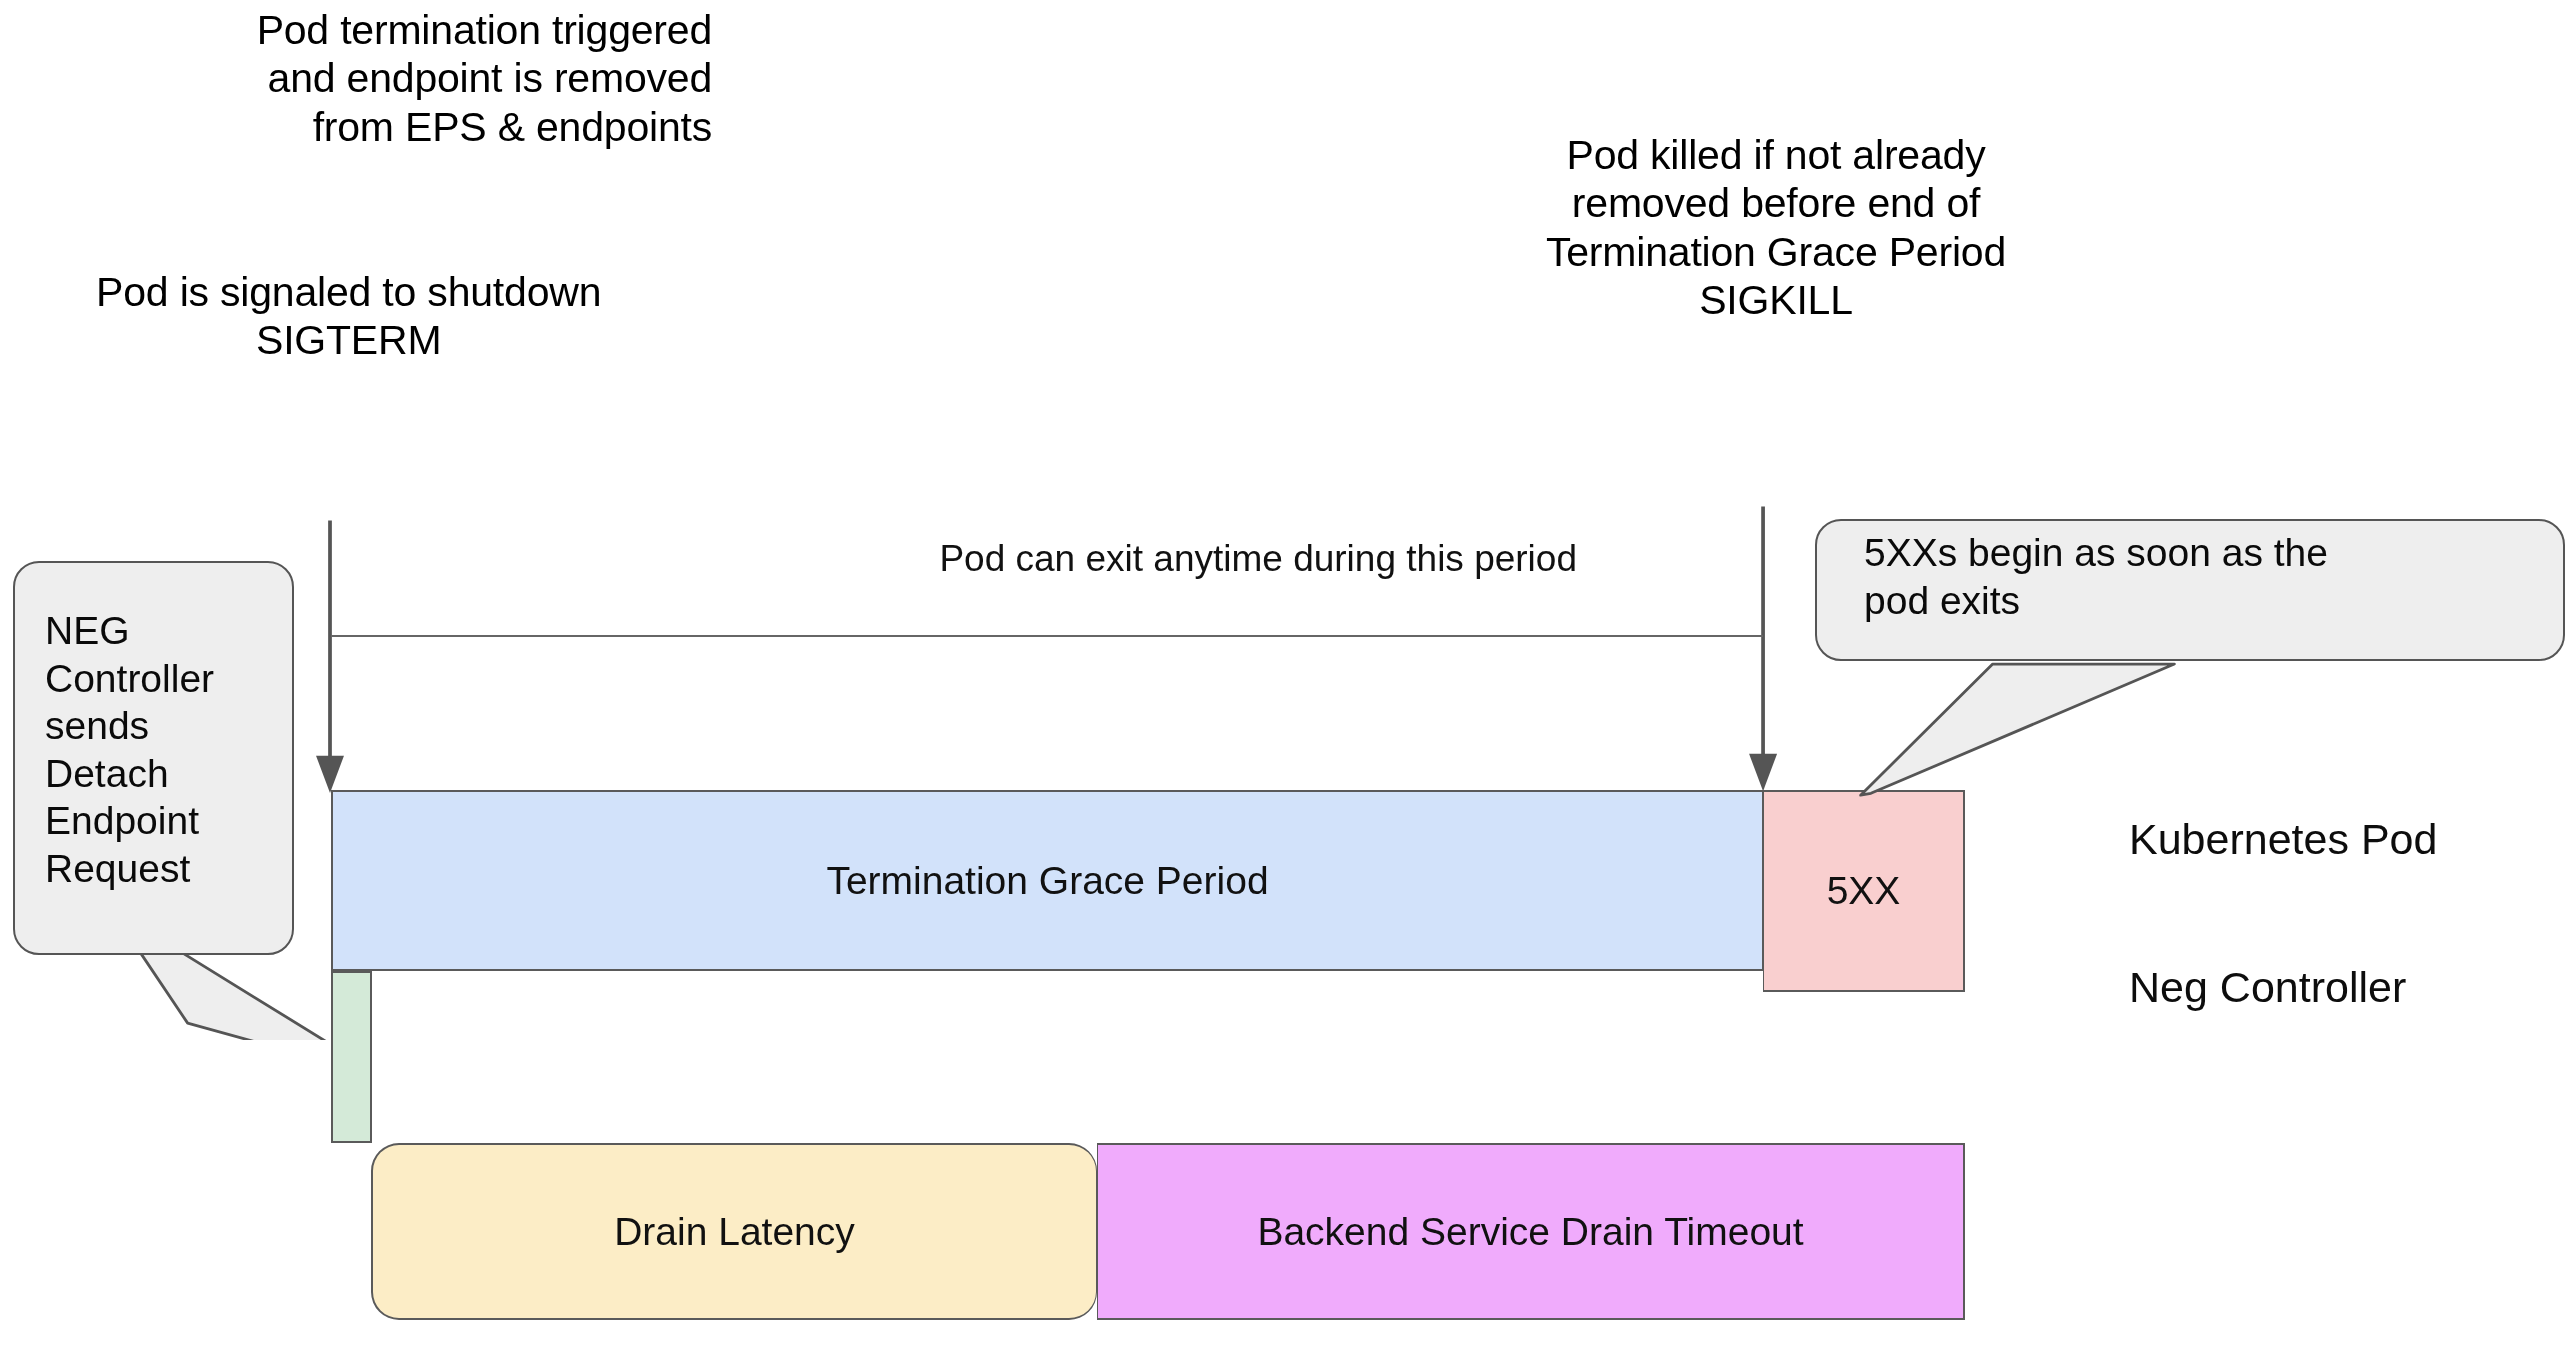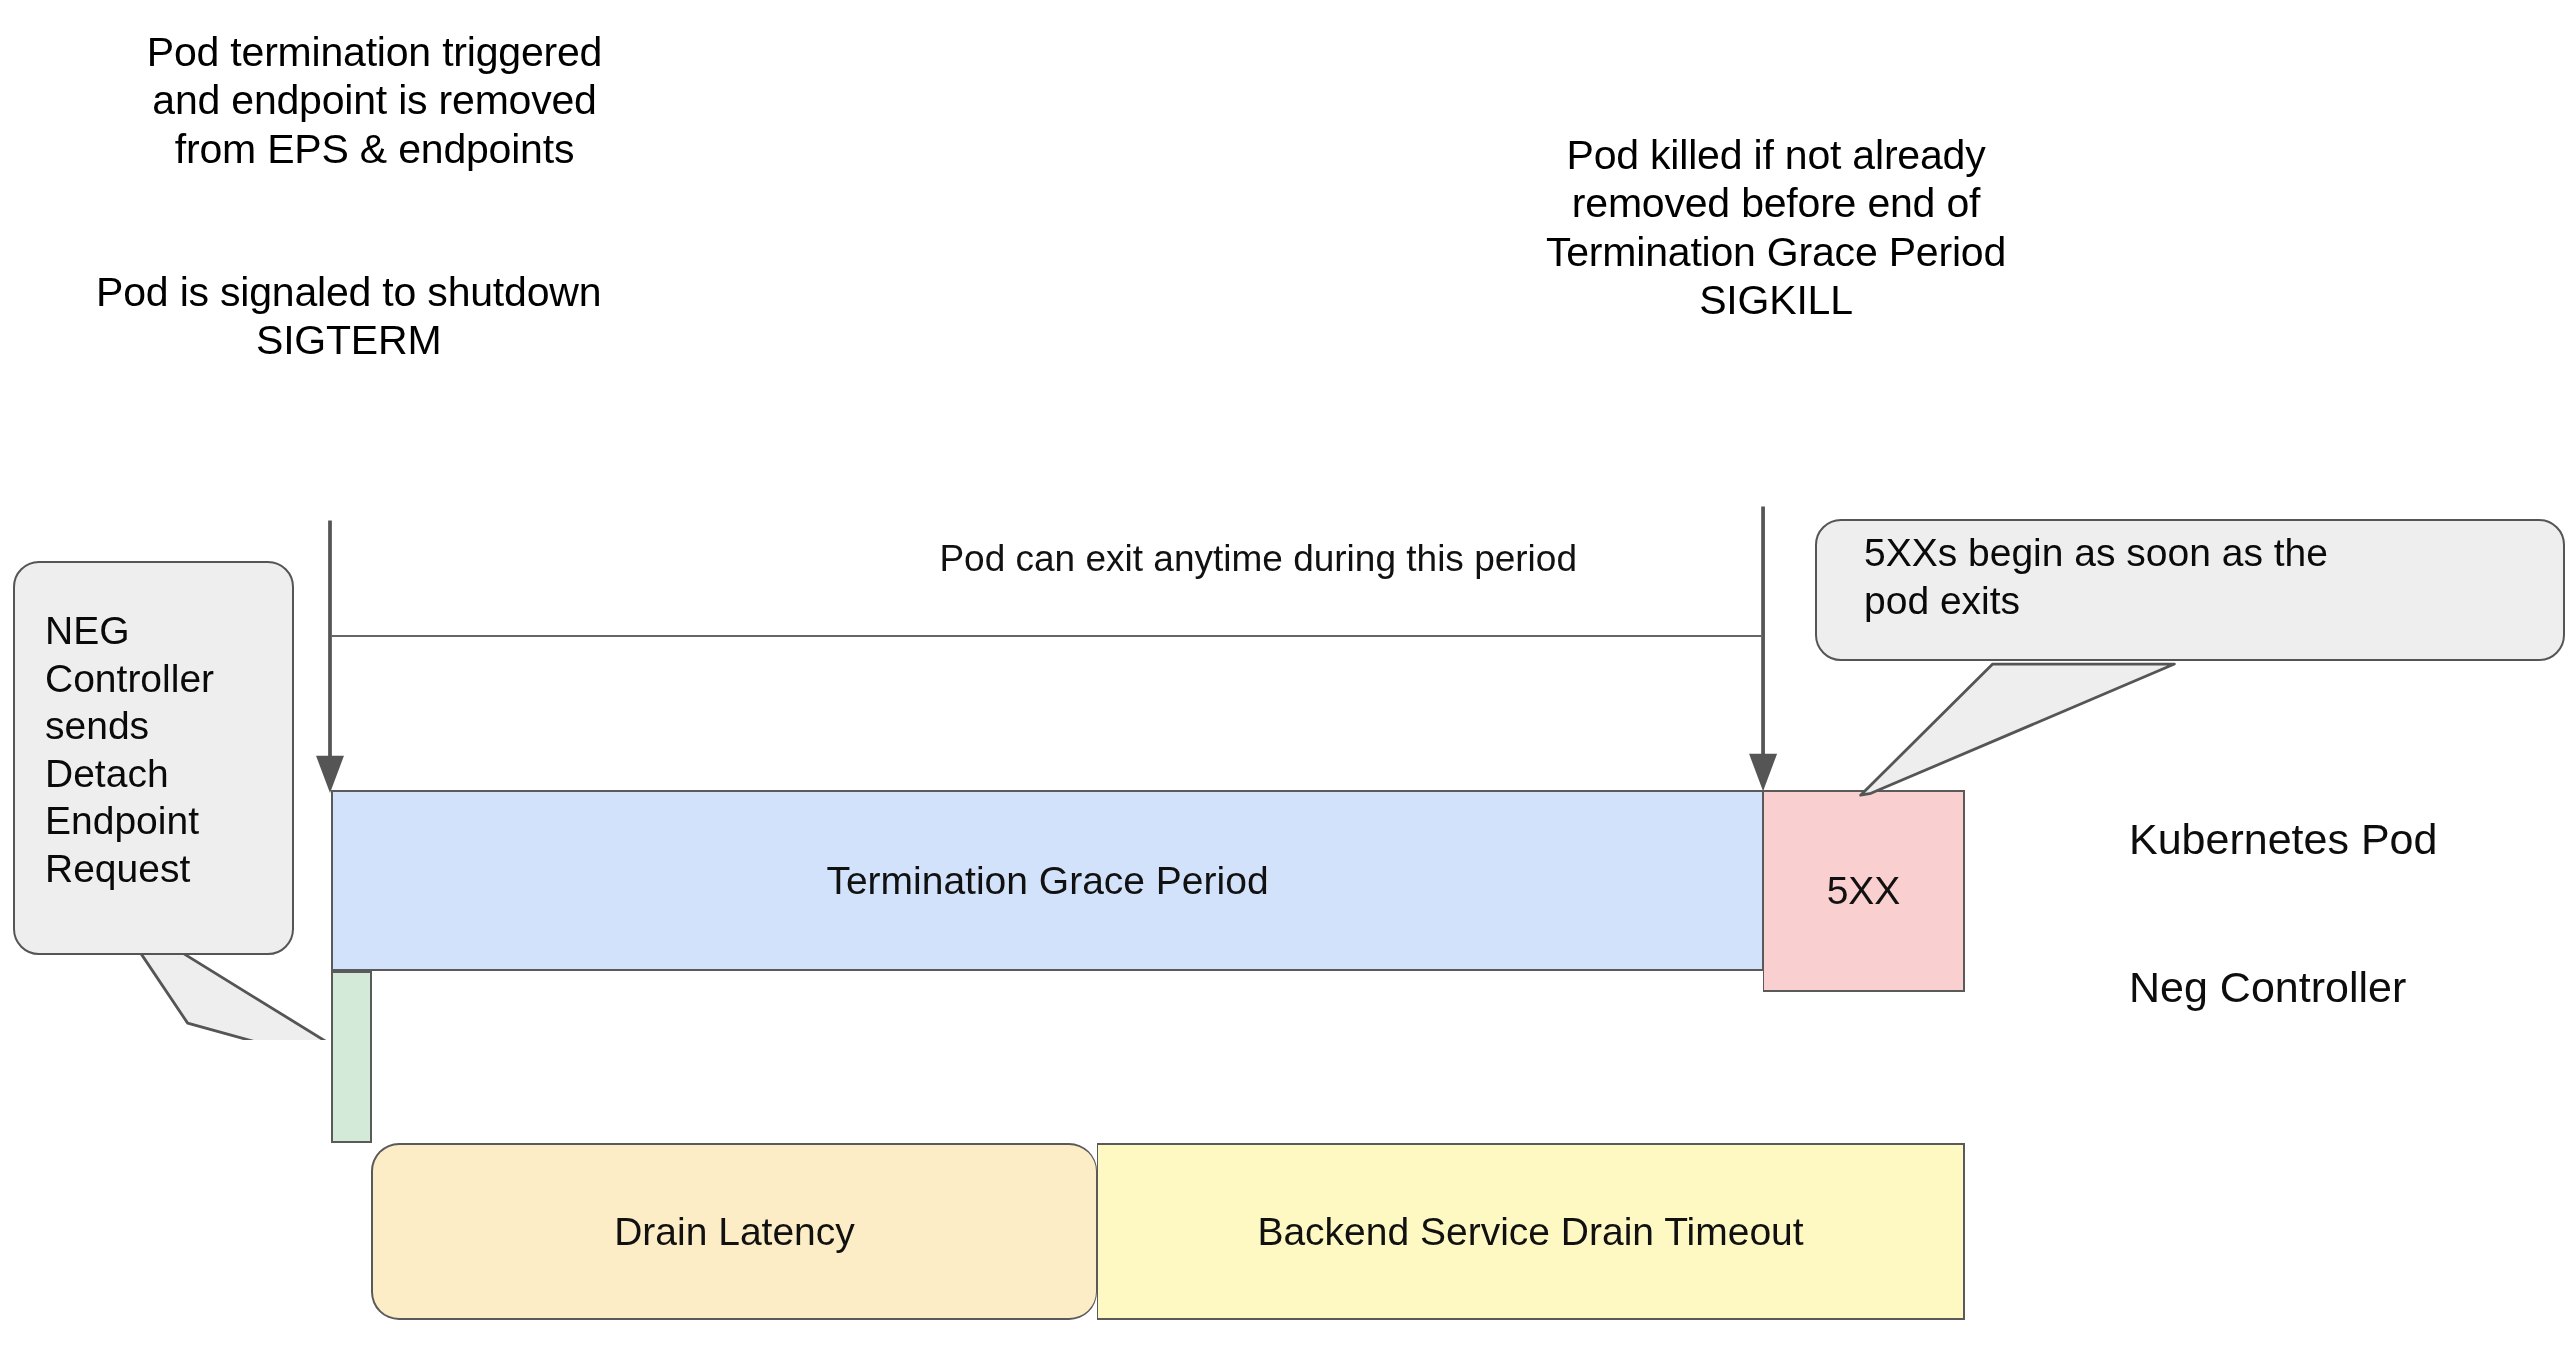--- a/index.html
+++ b/index.html
@@ -19,21 +19,21 @@
   .abs { position: absolute; }
 
   
   .note-block {
     font-size: 41px;
     line-height: 1.18;
     color: #000000;
     white-space: pre-line;
     letter-spacing: -0.2px;
   }
-  #note-top-left-a { left: 37px; top: 28px; width: 675px; text-align: center; }
+  #note-top-left-a { left: 37px; top: 6px; width: 675px; text-align: right; }
   #note-top-left-b { left: 11.2px; top: 268px; width: 675px; text-align: center; }
   #note-top-right  { left: 1448px; top: 131px; width: 656px; text-align: center; }
 
   
   .bar {
     box-sizing: border-box;
     border: 2.8px solid #5a5a5a;
     display: flex;
     align-items: center;
     justify-content: center;
@@ -55,21 +55,21 @@
     background: #d4ead8;
   }
   #bar-drain {
     left: 371px; top: 1143px; width: 726px; height: 177px;
     background: #fcedc6;
     border-right-width: 1.9px;
     border-radius: 28px;
   }
   #bar-bsdt {
     left: 1097px; top: 1143px; width: 868px; height: 177px;
-    background: #fef9c3;
+    background: #f0abfc;
     border-left-width: 1.9px;
   }
 
   
   .row-label {
     font-size: 43px;
     line-height: 1.18;
     color: #0d0d0d;
     white-space: pre-line;
     margin-left: 40px;

